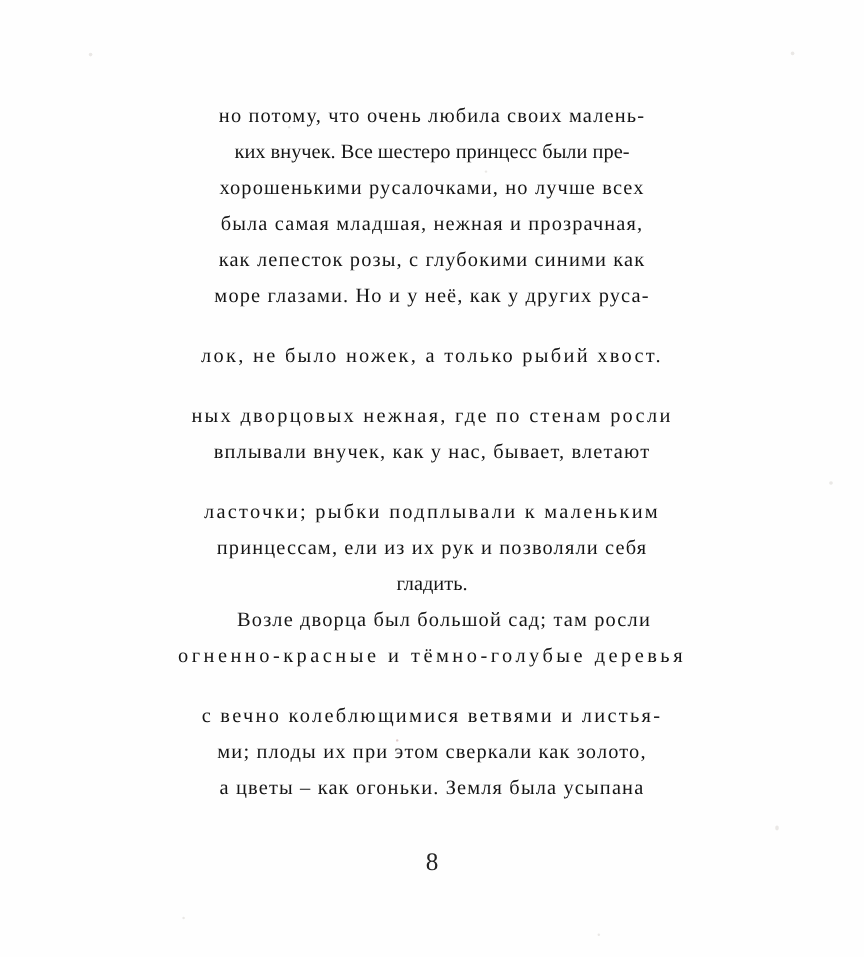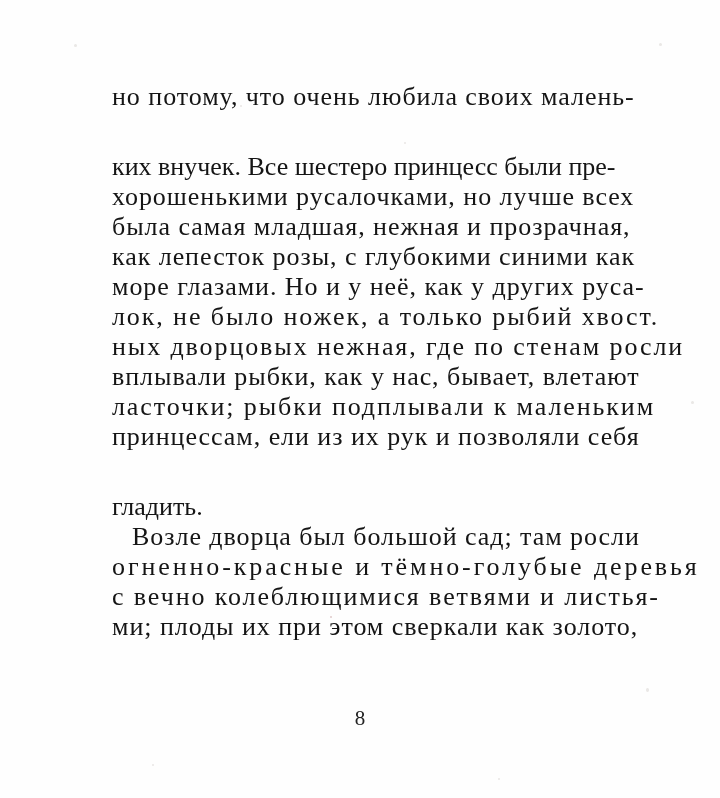--- a/index.html
+++ b/index.html
@@ -26,32 +26,33 @@
     pointer-events: none;
   }
   #text-block {
     position: absolute;
     left: 112px;
     top: 82px;
     width: 496px;
   }
   .line {
     display: block;
-    font-size: 26px;
+    font-size: 17px;
     line-height: 30.0px;
     letter-spacing: 0.1px;
     white-space: pre;
     color: #151515;
+    text-align: center;
   }
   .indent { padding-left: 20px; }
   
   .t1 { letter-spacing: 0.95px; }
-  .t2 { letter-spacing: 1.9px; }
+  .t2 { letter-spacing: 1.9px; margin-top: 20px; }
   .t3 { letter-spacing: 2.9px; }
-  .tight { letter-spacing: 0.0px; margin-top: 40px; }
+  .tight { letter-spacing: 0.0px; }
   #folio {
     position: absolute;
     left: 0;
     top: 706px;
     width: 720px;
     text-align: center;
     font-size: 21px;
     color: #232323;
     font-family: "Liberation Serif", "DejaVu Serif", serif;
   }
@@ -79,30 +80,31 @@
       <span class="line tight">ких внучек. Все шестеро принцесс были пре-</span>
       <span class="line t1">хорошенькими русалочками, но лучше всех</span>
       <span class="line t1">была самая младшая, нежная и прозрачная,</span>
       <span class="line t1">как лепесток розы, с глубокими синими как</span>
       <span class="line t1">море глазами. Но и у неё, как у других руса-</span>
       <span class="line t2">лок, не было ножек, а только рыбий хвост.</span>
     </div>
 
     <div>
       <span class="line t2">ных дворцовых нежная, где по стенам росли</span>
-      <span class="line t1">вплывали рыбки, как у нас, бывает, влетают</span>
+      <span class="line t1">вплывали внучек, как у нас, бывает, влетают</span>
       <span class="line t2">ласточки; рыбки подплывали к маленьким</span>
       <span class="line t1">принцессам, ели из их рук и позволяли себя</span>
       <span class="line tight">гладить.</span>
     </div>
 
     <div>
       <span class="line indent t1">Возле дворца был большой сад; там росли</span>
       <span class="line t3">огненно-красные и тёмно-голубые деревья</span>
       <span class="line t2">с вечно колеблющимися ветвями и листья-</span>
       <span class="line t1">ми; плоды их при этом сверкали как золото,</span>
+      <span class="line t1">а цветы – как огоньки. Земля была усыпана</span>
     </div>
 
   </div>
 
   <div id="folio">8</div>
 
 </div>
 
 </body></html>

